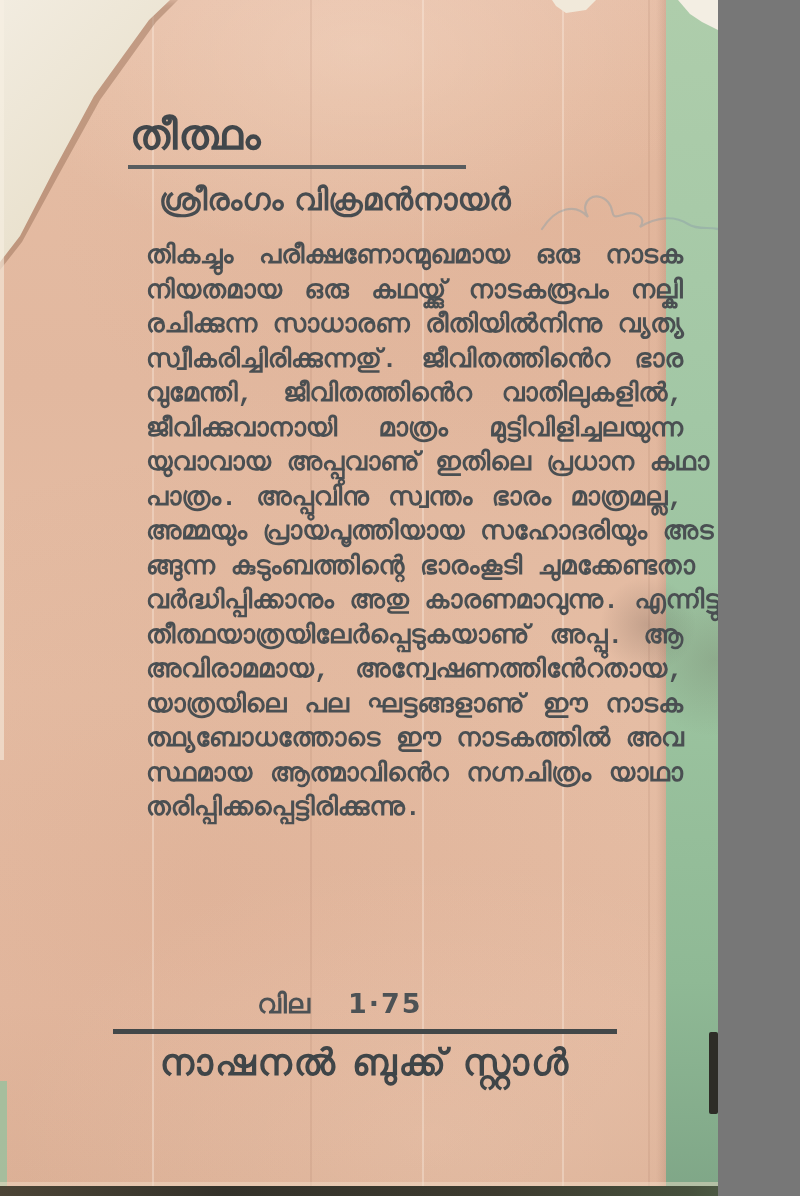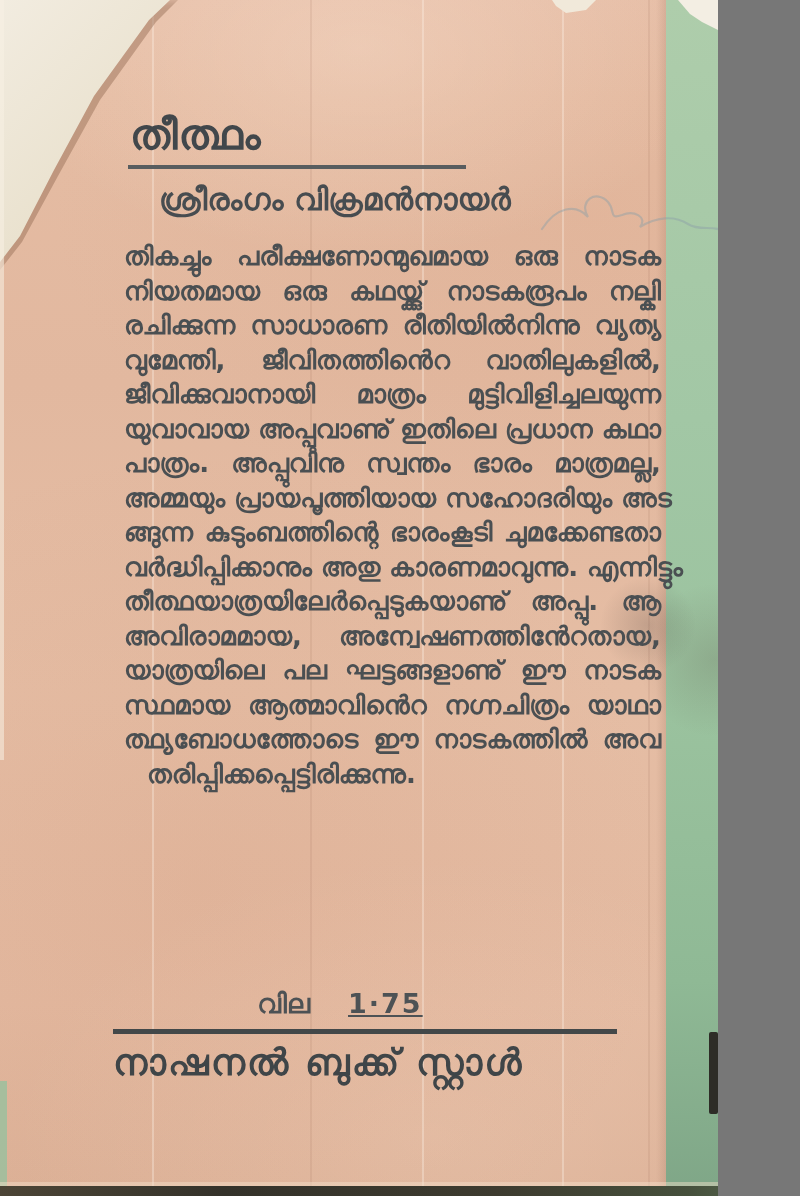--- a/index.html
+++ b/index.html
@@ -52,32 +52,32 @@
   .bottom-highlight{position:absolute;left:0;bottom:10px;width:800px;height:4px;background:rgba(244,224,202,0.45);}
   .right-dark-sliver{position:absolute;right:0;top:1032px;width:9px;height:82px;background:#2e2d27;border-radius:2px;}
   .smudge{position:absolute;pointer-events:none;}
   .smudge.s1{left:598px;top:575px;width:100px;height:100px;background:radial-gradient(circle,rgba(72,60,54,0.22),transparent 68%);}
   .smudge.s2{left:640px;top:580px;width:150px;height:160px;background:radial-gradient(circle,rgba(80,64,55,0.18),transparent 70%);}
 
   .title{position:absolute;left:130px;top:110px;font-size:42px;font-weight:bold;letter-spacing:1px;color:#41474b;}
   .title-rule{position:absolute;left:128px;top:165px;width:338px;height:4px;background:#585d5f;}
   .author{position:absolute;left:128px;top:181px;font-size:31px;font-weight:bold;color:#474c50;margin-left:31px;}
 
-  .blurb{position:absolute;left:124px;top:239px;width:537px;}
+  .blurb{position:absolute;left:146px;top:239px;width:537px;font-family:Liberation Mono, monospace;}
   .blurb .line{
     height:34.5px;line-height:34.5px;font-size:26px;font-weight:600;
     color:#4a4f52;white-space:nowrap;overflow:visible;
     text-align:justify;text-align-last:justify;
   }
-  .blurb .line.last{text-align-last:left;margin-left:23px;}
+  .blurb .line.last{text-align-last:left;}
 
   .price-line{position:absolute;left:180px;top:988px;width:320px;text-align:center;font-size:27px;font-weight:600;color:#4d5255;}
-  .price-line .val{margin-left:38px;letter-spacing:2px;text-decoration:underline;}
+  .price-line .val{margin-left:38px;letter-spacing:2px;}
   .publisher-rule{position:absolute;left:113px;top:1029px;width:504px;height:5px;background:#434849;}
-  .publisher{position:absolute;left:113px;top:1041px;width:504px;font-size:37px;font-weight:bold;letter-spacing:2px;color:#3f4548;}
+  .publisher{position:absolute;left:113px;top:1041px;width:504px;text-align:center;font-size:37px;font-weight:bold;letter-spacing:2px;color:#3f4548;}
 
   .scribble{position:absolute;left:528px;top:185px;pointer-events:none;opacity:.45;}
 </style>
 </head>
 <body>
 
 <div class="page">
 
   <div class="crease light" style="left:152px"></div>
   <div class="crease dark" style="left:310px"></div>
@@ -106,32 +106,33 @@
   </svg>
 
   <div class="title">തീത്ഥം</div>
   <div class="title-rule"></div>
   <div class="author">ശ്രീരംഗം വിക്രമൻനായർ</div>
 
   <div class="blurb">
     <div class="line">തികച്ചും പരീക്ഷണോന്മുഖമായ ഒരു നാടക</div>
     <div class="line">നിയതമായ ഒരു കഥയ്ക്കു് നാടകരൂപം നല്കി</div>
     <div class="line">രചിക്കുന്ന സാധാരണ രീതിയിൽനിന്നു വ്യത്യ</div>
+    <div class="line">സ്വീകരിച്ചിരിക്കുന്നതു്. ജീവിതത്തിൻെറ ഭാര</div>
     <div class="line">വുമേന്തി, ജീവിതത്തിൻെറ വാതിലുകളിൽ,</div>
     <div class="line">ജീവിക്കുവാനായി മാത്രം മുട്ടിവിളിച്ചലയുന്ന</div>
     <div class="line">യുവാവായ അപ്പുവാണു് ഇതിലെ പ്രധാന കഥാ</div>
     <div class="line">പാത്രം. അപ്പുവിനു സ്വന്തം ഭാരം മാത്രമല്ല,</div>
     <div class="line">അമ്മയും പ്രായപൂത്തിയായ സഹോദരിയും അട</div>
     <div class="line">ങ്ങുന്ന കുടുംബത്തിന്റെ ഭാരംകൂടി ചുമക്കേണ്ടതാ</div>
     <div class="line">വർദ്ധിപ്പിക്കാനും അതു കാരണമാവുന്നു. എന്നിട്ടും</div>
     <div class="line">തീത്ഥയാത്രയിലേർപ്പെടുകയാണു് അപ്പു. ആ</div>
     <div class="line">അവിരാമമായ, അന്വേഷണത്തിൻേറതായ,</div>
     <div class="line">യാത്രയിലെ പല ഘട്ടങ്ങളാണു് ഈ നാടക</div>
+    <div class="line">ത്ഥ്യബോധത്തോടെ ഈ നാടകത്തിൽ അവ</div>
     <div class="line">സ്ഥമായ ആത്മാവിൻെറ നഗ്നചിത്രം യാഥാ</div>
-    <div class="line">ത്ഥ്യബോധത്തോടെ ഈ നാടകത്തിൽ അവ</div>
     <div class="line last">തരിപ്പിക്കപ്പെട്ടിരിക്കുന്നു.</div>
   </div>
 
   <div class="price-line">
     <span>വില</span><span class="val">1·75</span>
   </div>
 
   <div class="publisher-rule"></div>
   <div class="publisher">നാഷനൽ ബുക്ക് സ്റ്റാൾ</div>
 

